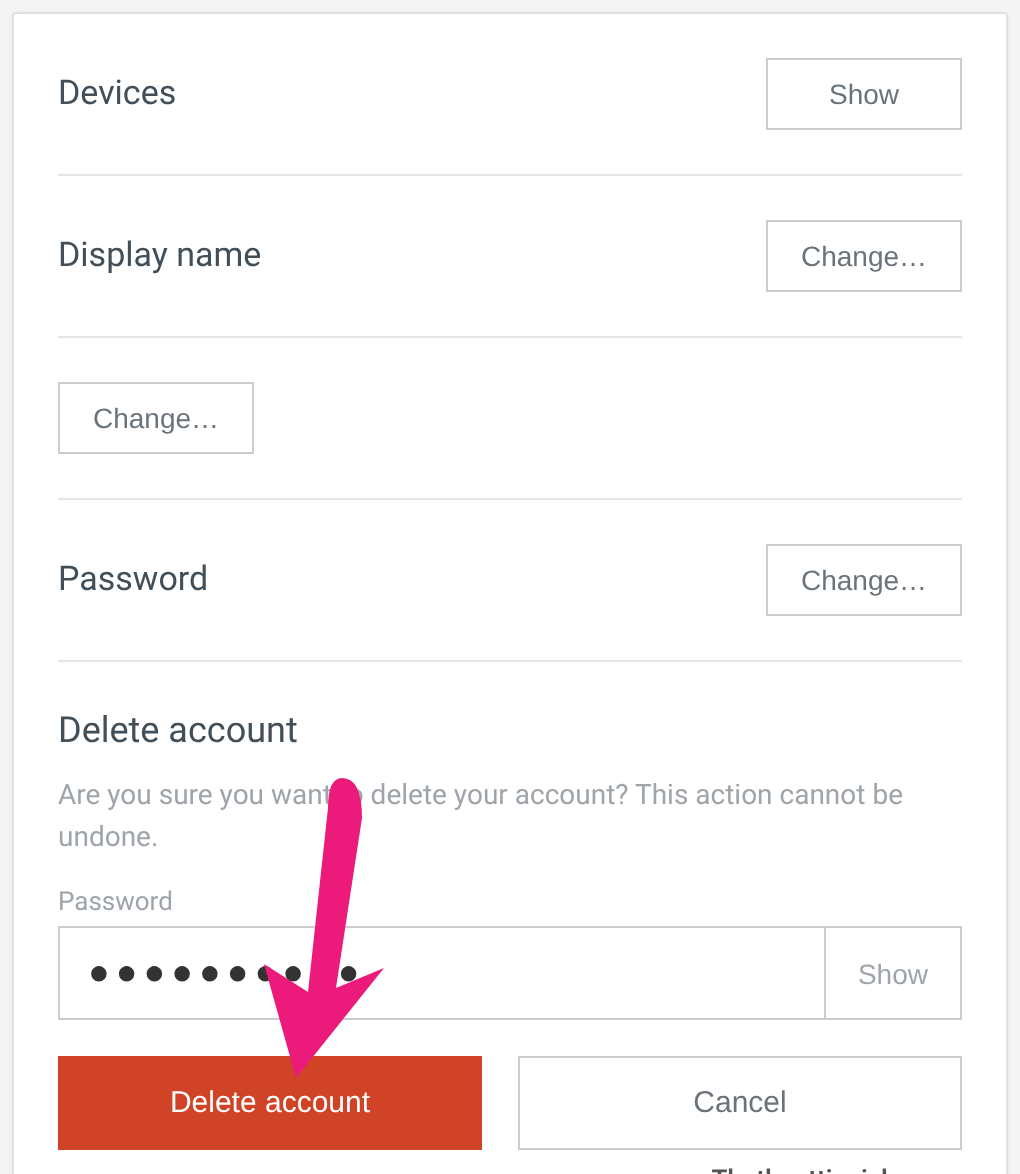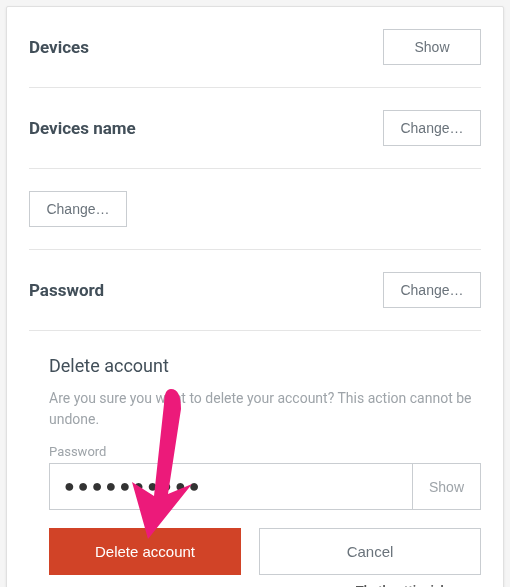--- a/index.html
+++ b/index.html
@@ -20,35 +20,34 @@
   .row {
     display: flex;
     align-items: center;
     justify-content: space-between;
     padding: 22px 0;
     border-bottom: 1px solid #e5e5e5;
   }
   .row-label {
     font-size: 17px;
     color: #424f59;
-    font-weight: 700;
+    font-weight: 400;
   }
   .btn-secondary {
     min-width: 98px;
     padding: 9px 14px;
     background: #fff;
     border: 1px solid #c9cdd1;
     color: #6a737b;
     font-size: 14px;
     cursor: pointer;
     text-align: center;
   }
   .delete-section {
     padding-top: 24px;
-    margin-left: 20px;
   }
   .delete-heading {
     font-size: 18px;
     color: #424f59;
     font-weight: 400;
     margin-bottom: 12px;
   }
   .delete-warning {
     font-size: 14px;
     color: #9ea4a9;
@@ -95,21 +94,21 @@
     border: none;
     padding: 14px 0;
     font-size: 15px;
     cursor: pointer;
   }
   .btn-cancel {
     flex: 1;
     background: #fff;
     color: #6a737b;
     border: 1px solid #c9cdd1;
-    padding: 14px 14px;
+    padding: 14px 4px;
     font-size: 15px;
     cursor: pointer;
   }
   .watermark {
     text-align: right;
     font-size: 13px;
     font-weight: 600;
     color: #555;
     margin-top: 8px;
     padding-right: 4px;
@@ -125,21 +124,21 @@
 <body>
 
 <div class="card">
 
   <div class="row">
     <span class="row-label">Devices</span>
     <button class="btn-secondary">Show</button>
   </div>
 
   <div class="row">
-    <span class="row-label">Devices name</span>
+    <span class="row-label">Display name</span>
     <button class="btn-secondary">Change…</button>
   </div>
 
   <div class="row">
     <button class="btn-secondary">Change…</button>
   </div>
 
   <div class="row">
     <span class="row-label">Password</span>
     <button class="btn-secondary">Change…</button>

